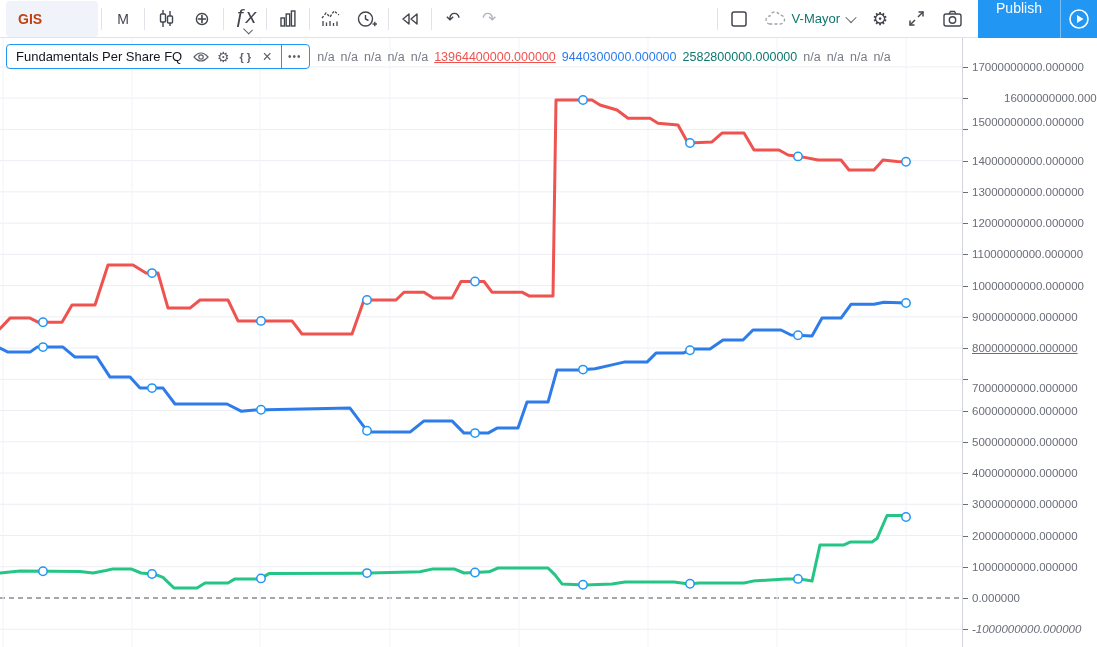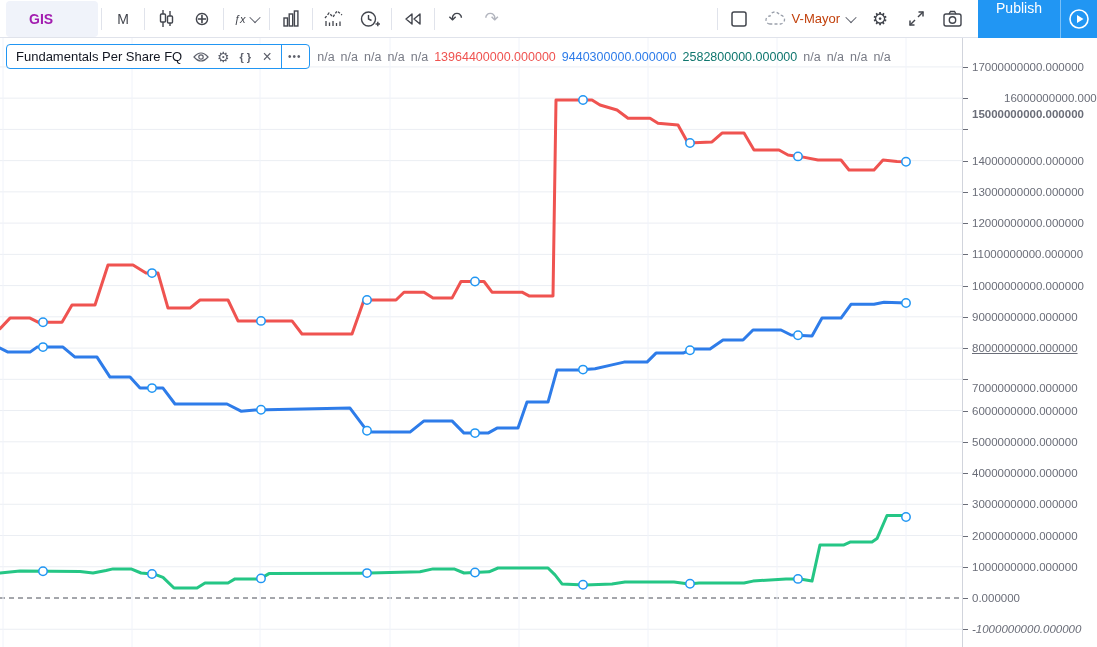--- a/index.html
+++ b/index.html
@@ -15,28 +15,28 @@
   .tb-left { display:flex; align-items:center; height:100%; }
   .tb-right { margin-left:auto; display:flex; align-items:center; height:100%; }
   .tb-btn {
     display:flex; align-items:center; justify-content:center;
     min-width:34px; height:30px; margin:0 1px; border-radius:4px;
     color:#42454d; font-size:14px; cursor:pointer; padding:0 6px;
   }
   .tb-sep { width:1px; height:22px; background:#e0e3eb; margin:0 3px; }
   .symbol-btn {
     background:#f0f3fa; border-radius:4px; height:36px; margin-left:6px;
-    min-width:92px; display:flex; align-items:center; padding:0 23px;
-    font-weight:bold; font-size:14px; color:#a21caf; cursor:pointer;
+    min-width:92px; display:flex; align-items:center; padding:0 12px;
+    font-weight:bold; font-size:14px; color:#c2410c; cursor:pointer;
   }
   .icon-svg { stroke:#42454d; fill:none; stroke-width:1.4; }
   .chevron { width:8px; height:8px; border-right:1.4px solid #5d606b; border-bottom:1.4px solid #5d606b; transform:rotate(45deg) translate(-1px,-1px); display:inline-block; margin-left:5px; }
   .redo-disabled { color:#b2b5be; }
   .undo-glyph { font-size:17px; }
-  .layout-name { font-size:13px; color:#c2410c; margin:0 2px 0 4px; }
+  .layout-name { font-size:13px; color:#0f766e; margin:0 2px 0 4px; }
   .publish-block {
     height:38px; display:flex; align-items:stretch; margin-left:8px;
     background:#2196f3; color:#fff;
   }
   .publish-btn {
     display:flex; align-items:flex-start; justify-content:center;
     width:82px; font-size:14px; cursor:pointer;
   }
   .publish-play {
     width:37px; display:flex; align-items:center; justify-content:center;
@@ -94,21 +94,21 @@
           <line x1="7" y1="13" x2="7" y2="18"></line>
         <line x1="14" y1="2" x2="14" y2="7"></line>
           <rect x="11.5" y="7" width="5" height="7" rx="1"></rect>
           <line x1="14" y1="14" x2="14" y2="17"></line>
       </svg>
     </div>
     <div class="tb-btn" style="font-size:19px;">
       <span>⊕</span>
     </div>
     <div class="tb-sep"></div>
-    <div class="tb-btn" style="font-style:italic; font-size:11px;">
+    <div class="tb-btn" style="font-style:italic; font-size:21px;flex-direction:column;">
       <span>ƒx</span>
       <span class="chevron"></span>
     </div>
     <div class="tb-sep"></div>
     <div class="tb-btn">
       <svg width="20" height="20" viewBox="0 0 20 20">
         <g stroke="#42454d" stroke-width="1.4" fill="none">
           <rect x="3" y="9" width="3.5" height="8"></rect>
             <rect x="8.2" y="5" width="3.5" height="12"></rect>
             <rect x="13.4" y="2" width="3.5" height="15"></rect>
@@ -288,36 +288,36 @@
       <span class="legend-icon" style="font-size:11px; font-weight:bold;">{ }</span>
       <span class="legend-icon" style="font-size:16px;">×</span>
       <span class="legend-more">•••</span>
     </div>
     <div class="legend-values" id="legend-values">
         <span style="color: rgb(120, 123, 134);">n/a</span>
         <span style="color: rgb(120, 123, 134);">n/a</span>
         <span style="color: rgb(120, 123, 134);">n/a</span>
         <span style="color: rgb(120, 123, 134);">n/a</span>
         <span style="color: rgb(120, 123, 134);">n/a</span>
-        <span style="color: rgb(239, 83, 80);">13964400000.000000</span>
+        <span style="color: rgb(239, 83, 80); text-decoration: underline;">13964400000.000000</span>
         <span style="color: rgb(46, 124, 233); text-align: center;">9440300000.000000</span>
         <span style="color: #0f766e;">2582800000.000000</span>
         <span style="color: rgb(120, 123, 134);">n/a</span>
         <span style="color: rgb(120, 123, 134);">n/a</span>
         <span style="color: rgb(120, 123, 134);">n/a</span>
         <span style="color: rgb(120, 123, 134);">n/a</span>
       </div>
   </div>
 
   <div class="price-axis" id="price-axis">
       <span class="axis-label" style="top: 22.92px;">17000000000.000000</span>
       <div class="axis-tick" style="top: 28.92px;"></div>
       <span class="axis-label" style="top: 54.16px; margin-left: 32px;">16000000000.000000</span>
       <div class="axis-tick" style="top: 60.16px;"></div>
-      <span class="axis-label" style="top: 70px; font-weight: bold;">15000000000.000000</span>
+      <span class="axis-label" style="top: 78px;">15000000000.000000</span>
       <div class="axis-tick" style="top: 91.4px;"></div>
       <span class="axis-label" style="top: 116.64px;">14000000000.000000</span>
       <div class="axis-tick" style="top: 122.64px;"></div>
       <span class="axis-label" style="top: 147.88px;">13000000000.000000</span>
       <div class="axis-tick" style="top: 153.88px;"></div>
       <span class="axis-label" style="top: 179.12px;">12000000000.000000</span>
       <div class="axis-tick" style="top: 185.12px;"></div>
       <span class="axis-label" style="top: 210.36px;">11000000000.000000</span>
       <div class="axis-tick" style="top: 216.36px;"></div>
       <span class="axis-label" style="top: 241.6px;">10000000000.000000</span>

